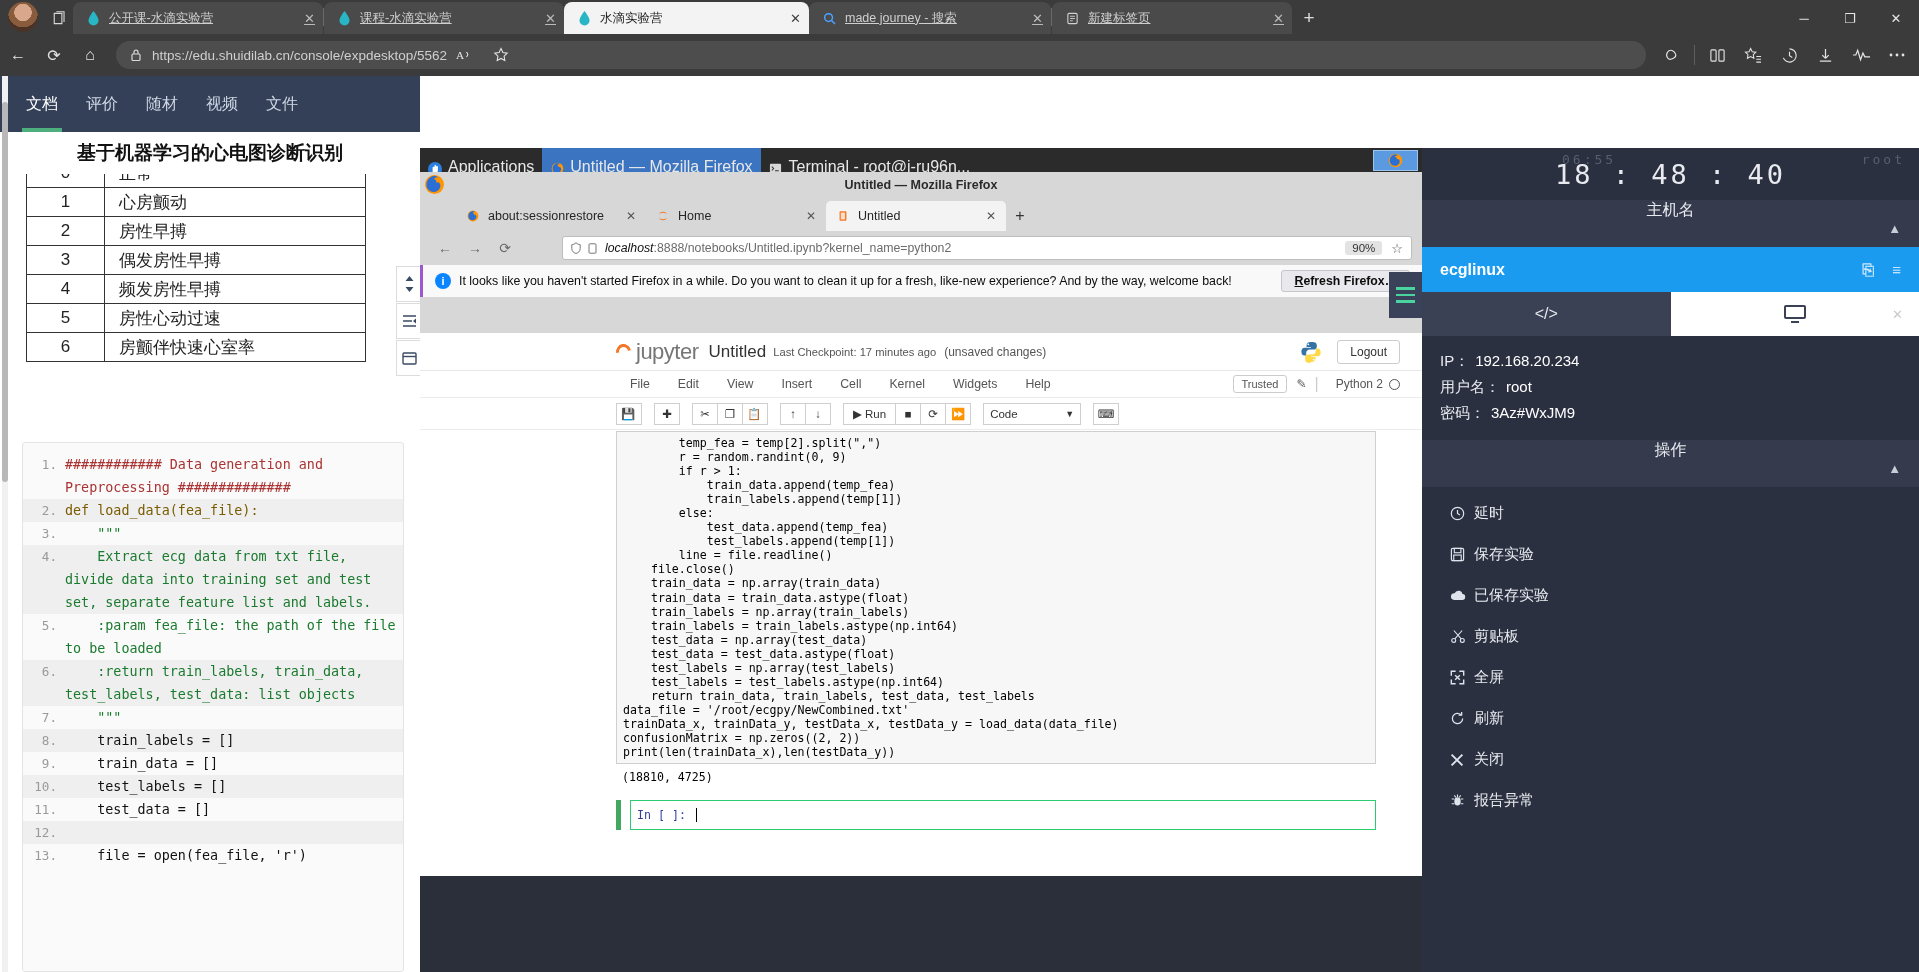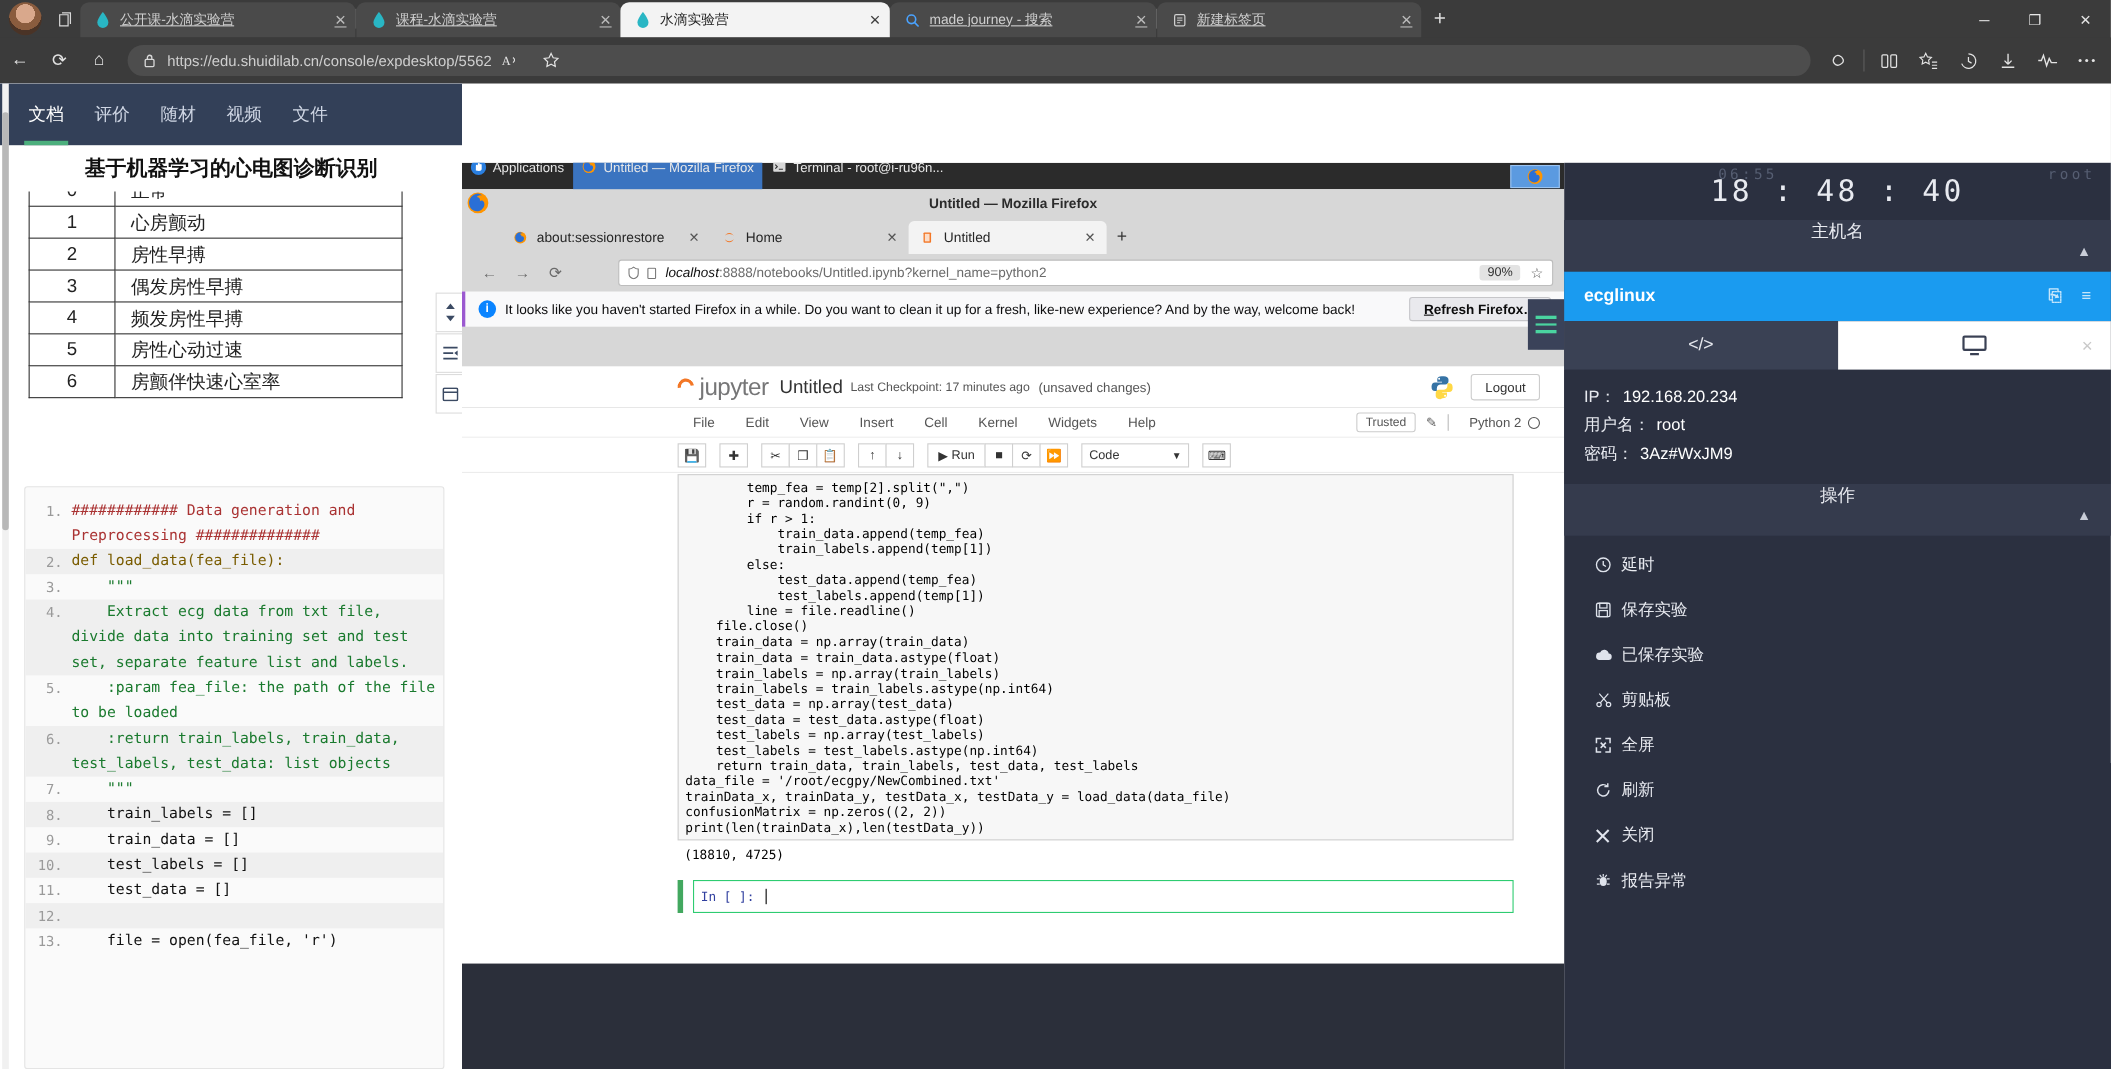--- a/index.html
+++ b/index.html
@@ -69,21 +69,21 @@
   .scroll-left { position:absolute; left:2px; top:0; width:6px; height:896px; background:#f1f1f1; }
   .scroll-left .thumb { position:absolute; left:0; top:26px; width:6px; height:380px; background:#b8b8b8; border-radius:3px; }
 
   
   .side-ctrl { position:absolute; left:396px; width:26px; height:36px; background:#ffffff; border:1px solid #dcdcdc;
      display:flex; align-items:center; justify-content:center; color:#3b4a63; font-size:14px; }
 
   
   .vnc { position:absolute; left:420px; top:72px; width:1002px; height:728px; background:#efefef; overflow:hidden; }
   .xfce-panel { position:absolute; left:0; top:0; width:1002px; height:24px; background:#2b2b2b; display:flex; align-items:center; }
-  .xfce-item { display:flex; align-items:flex-start; height:31px; padding:0 8px; color:#e8e8e8; font-size:12px; white-space:nowrap; }
+  .xfce-item { display:flex; align-items:flex-end; height:31px; padding:0 8px; color:#e8e8e8; font-size:16px; white-space:nowrap; }
   .xfce-item.active { background:#3b74c0; }
   .xfce-ic { width:14px; height:14px; margin-right:6px; display:inline-flex; align-items:center; justify-content:center; }
   .xfce-right { margin-left:auto; display:flex; align-items:center; padding-right:4px; }
 
   .ffwin { position:absolute; left:0; top:24px; width:1002px; height:704px; background:#d7d7d7; }
   .ff-title { height:25px; display:flex; align-items:center; justify-content:center; font-size:12.5px; font-weight:bold; color:#2b2b2b; }
   .ff-logo { position:absolute; left:4px; top:2px; width:22px; height:22px; }
   .ff-tabs { height:34px; display:flex; align-items:flex-end; padding-left:36px; background:#d7d7d7; }
   .fftab { height:30px; display:flex; align-items:center; padding:0 10px 0 10px; font-size:12.5px; color:#262626; min-width:160px; }
   .fftab.active { background:#f3f3f3; border-radius:5px 5px 0 0; }

